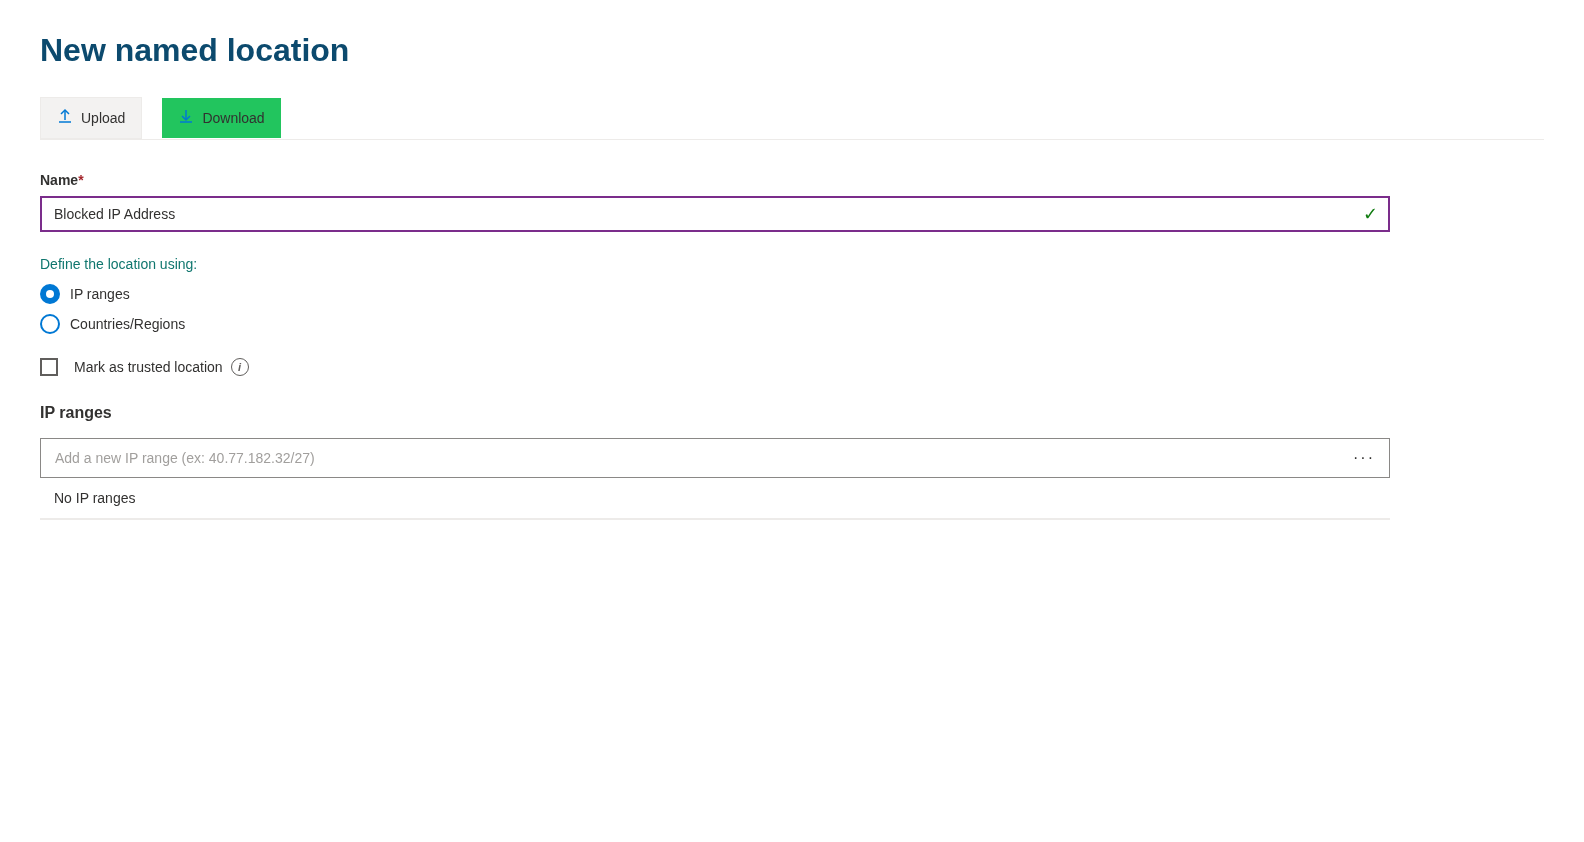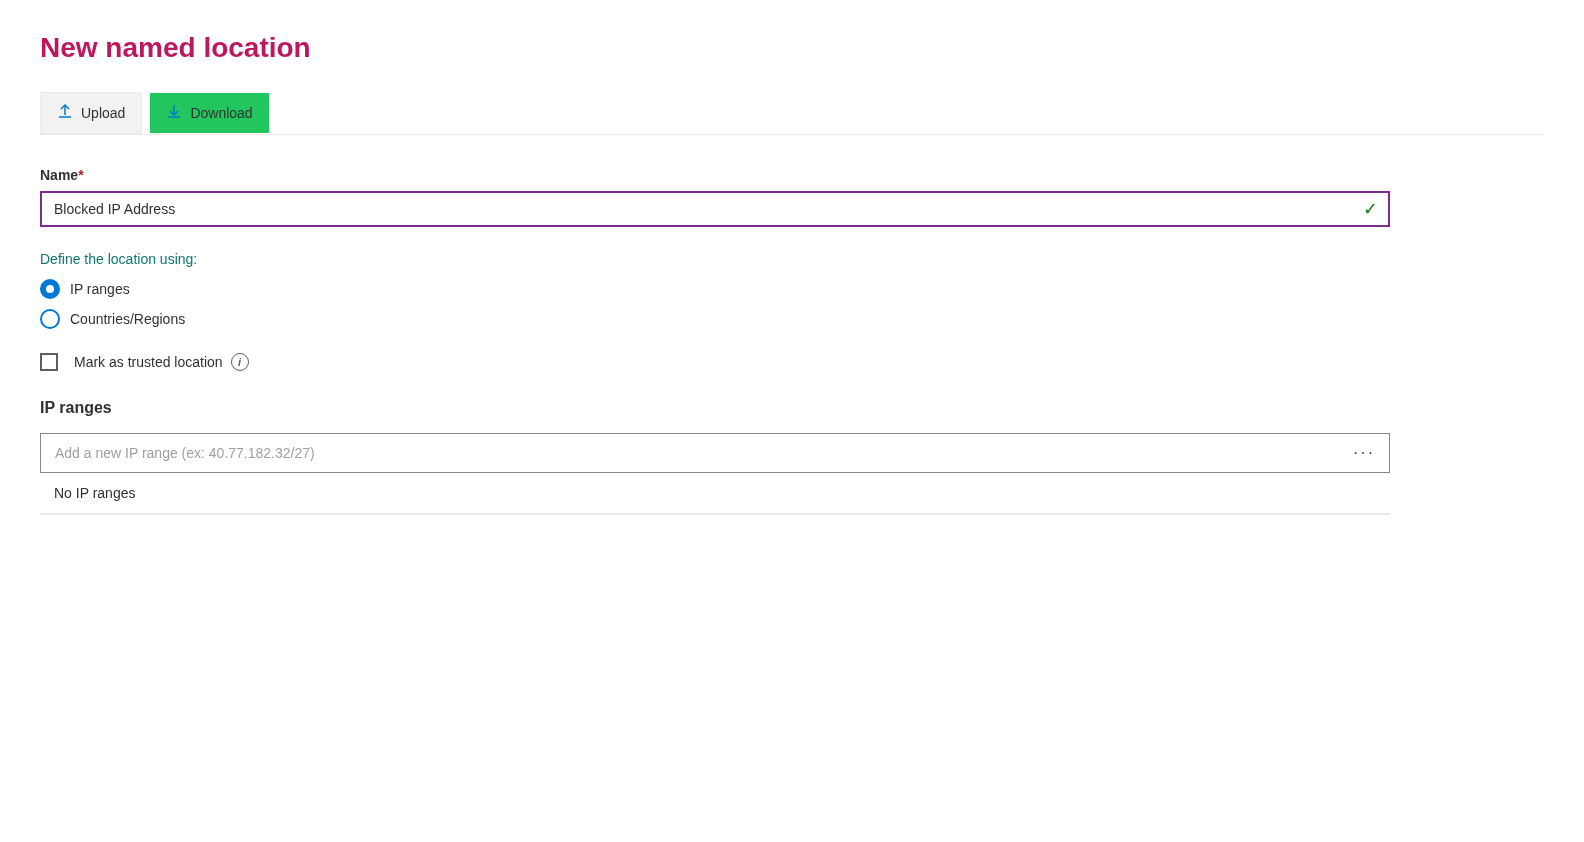--- a/index.html
+++ b/index.html
@@ -11,30 +11,30 @@
     body {
       font-family: 'Segoe UI', -apple-system, BlinkMacSystemFont, sans-serif;
       background: #ffffff;
       color: #323130;
       width: 1584px;
       min-height: 842px;
       padding: 32px 40px;
     }
 
     .page-title {
-      font-size: 28px;
+      font-size: 32px;
       font-weight: 600;
-      color: #be185d;
+      color: #0c4a6e;
       margin-bottom: 28px;
     }
 
     .toolbar {
       display: flex;
       align-items: center;
-      gap: 4px;
+      gap: 16px;
       border-bottom: 1px solid #edebe9;
       padding-bottom: 0;
       margin-bottom: 32px;
     }
 
     .toolbar-button {
       display: flex;
       align-items: center;
       gap: 8px;
       padding: 10px 16px;

